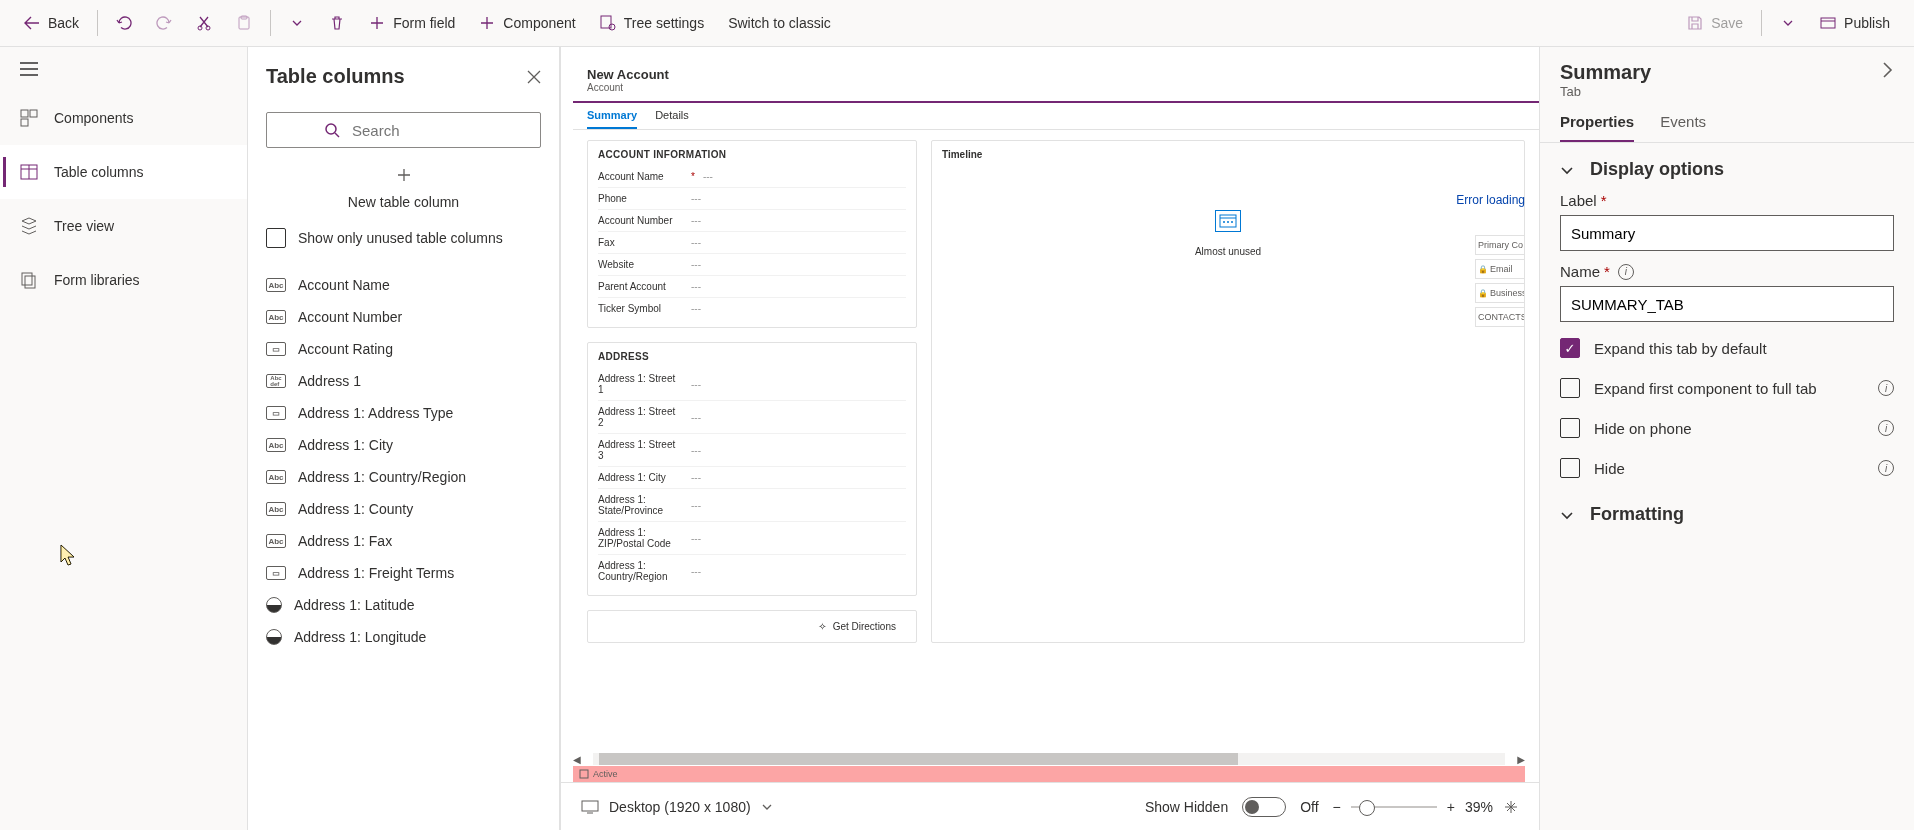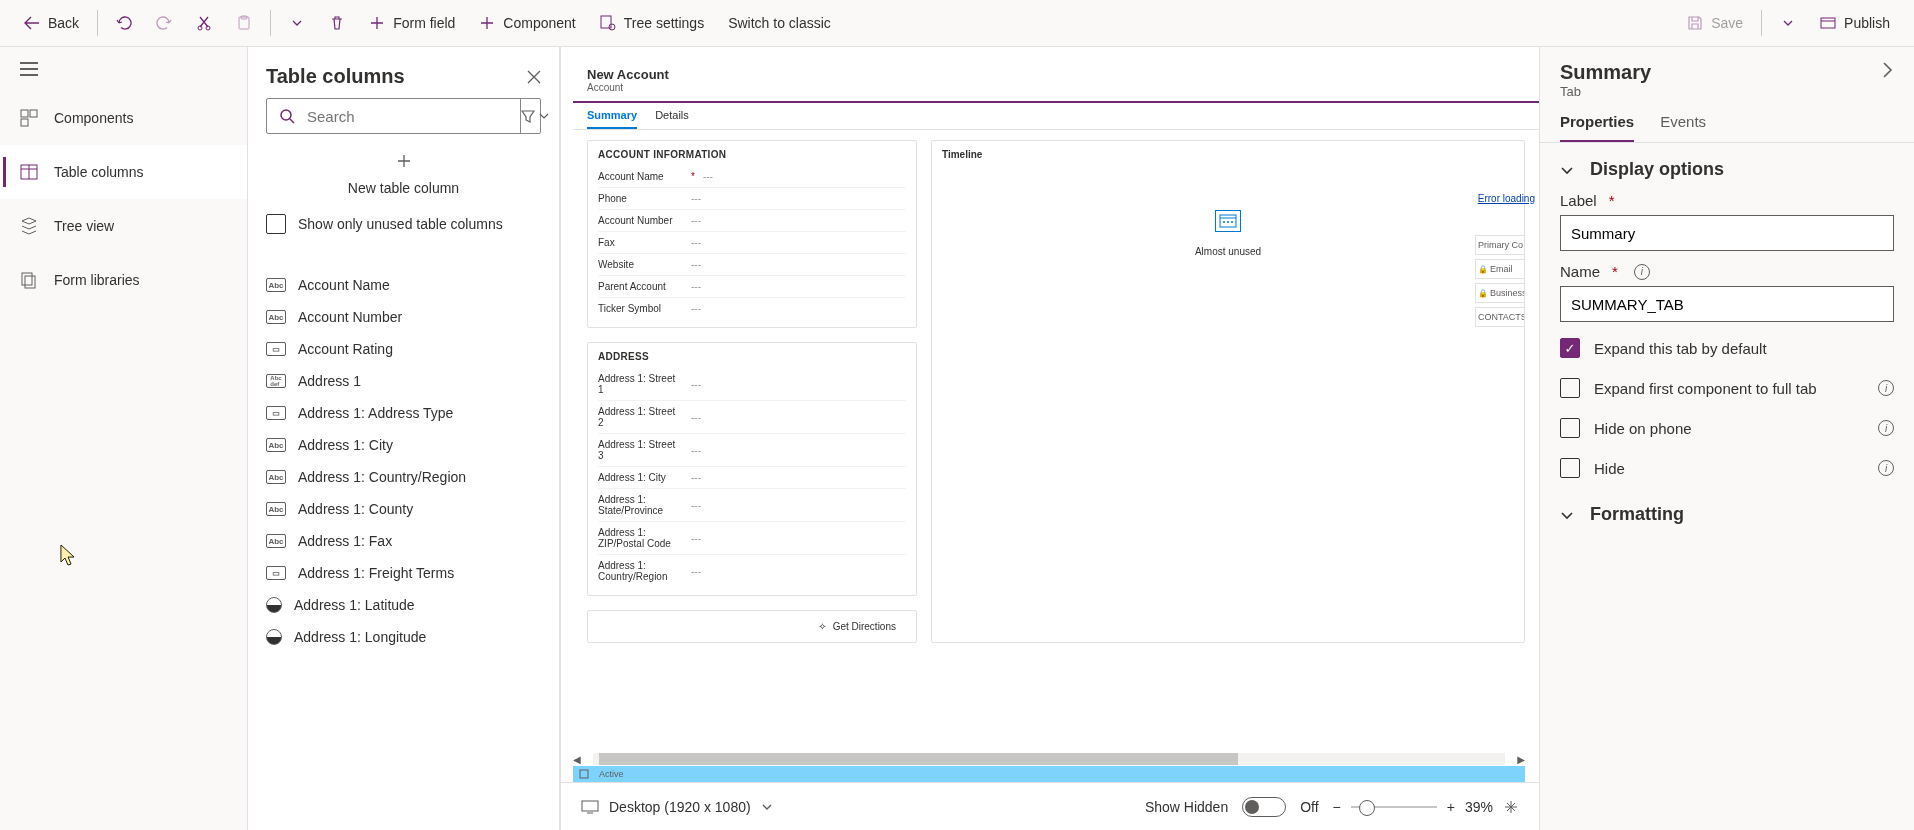--- a/index.html
+++ b/index.html
@@ -27,21 +27,21 @@
   .rail-item { height:54px; display:flex; align-items:center; gap:16px; padding-left:20px; cursor:pointer;}
   .rail-item.selected { background:#fff; position:relative;}
   .rail-item.selected::before { content:""; position:absolute; left:3px; top:12px; bottom:12px; width:3px; background:var(--accent);}
   .rail-item .ic { width:18px; height:18px; color:var(--text-sub);}
   .rail-item.selected .ic { color:var(--accent);}
 
   
   .tc-panel { position:absolute; top:47px; left:248px; width:312px; bottom:0; background:#fff; border-right:1px solid var(--border);}
   .tc-head { display:flex; align-items:center; justify-content:space-between; padding:18px 18px 10px;}
   .tc-head h2 { margin:0; font-weight:600; font-size:20px;}
-  .tc-search { display:flex; margin:0 18px 12px; border:1px solid #8a8886; border-radius:2px; height:36px;}
+  .tc-search { display:flex; margin:14px 18px 12px; border:1px solid #8a8886; border-radius:2px; height:36px;padding-left:45px;}
   .tc-search .sbox { display:flex; align-items:center; gap:10px; padding:0 12px; flex:1;}
   .tc-search input { border:none; outline:none; flex:1; font-size:15px; background:transparent;}
   .tc-search .filter { width:56px; border-left:1px solid #8a8886; display:flex; align-items:center; justify-content:center; gap:4px; color:var(--text-sub);}
   .tc-new { display:flex; align-items:center; gap:12px; padding:8px 18px; color:var(--text); cursor:pointer;flex-direction:column;}
   .tc-new .ic { color:var(--text-sub);}
   .tc-check { display:flex; align-items:center; gap:12px; padding:10px 18px 14px;}
   .tc-check .box { width:20px; height:20px; border:1px solid #323130; border-radius:2px;}
   .tc-list { position:absolute; top:222px; left:0; right:0; bottom:0; overflow-y:scroll; padding-right:0;}
   .tc-row { display:flex; align-items:center; gap:12px; padding:8px 18px; cursor:pointer;}
   .tc-type { width:20px; height:14px; border:1px solid #605e5c; border-radius:2px; font-size:8px; display:flex; align-items:center; justify-content:center; color:#605e5c; font-weight:600;}
@@ -67,26 +67,26 @@
   .section h4 { margin:0 0 6px; font-size:10px; font-weight:600; letter-spacing:.3px;}
   .field { display:flex; align-items:center; border-bottom:1px solid #f1f1f1; padding:5px 0; gap:8px;}
   .field:last-child { border-bottom:none;}
   .field .lab { width:85px; color:#323130;}
   .field .req { color:#a80000;}
   .field .val { color:#999;}
   .timeline { border:1px solid #e1e1e1; border-radius:2px; padding:8px 10px; font-size:10px; flex:1; min-height:270px; display:flex; flex-direction:column; align-items:center; justify-content:flex-start;}
   .timeline h4 { margin:0; font-size:10px; font-weight:600; align-self:flex-start;}
   .timeline .icon-big { width:26px; height:22px; border:1px solid #0078d4; margin-top:50px; display:flex; align-items:center; justify-content:center; color:#0078d4; position:relative;}
   .timeline .almost { margin-top:14px;}
-  .errlink { position:absolute; top:136px; right:4px; font-size:10px; color:#0645ad; text-decoration:underline;}
+  .errlink { position:absolute; top:136px; right:14px; font-size:12px; color:#0645ad; }
   .rightstrip { position:absolute; top:170px; right:14px; width:50px; font-size:9px; color:#605e5c;margin-top:8px;}
   .rightstrip .itm { border:1px solid #e1e1e1; padding:4px 2px; margin-bottom:4px; white-space:nowrap; overflow:hidden;}
   .locklock::before {content:"🔒"; font-size:8px; margin-right:2px;}
   .get-dir { display:flex; align-items:center; justify-content:flex-end; gap:6px; font-size:10px; padding:6px 10px;}
-  .statstrip { position:absolute; bottom:48px; left:12px; right:14px; height:16px; background:#7dd3fc; font-size:9px; color:#605e5c; display:flex; align-items:center; gap:10px; padding:0 6px;}
+  .statstrip { position:absolute; bottom:48px; left:12px; right:14px; height:16px; background:#fca5a5; font-size:9px; color:#605e5c; display:flex; align-items:center; gap:4px; padding:0 6px;}
   
   
   .cv-footer { position:absolute; left:0; right:0; bottom:0; height:48px; border-top:1px solid var(--border); background:#fff; display:flex; align-items:center; padding:0 20px; gap:14px;}
   .cv-footer .device { display:flex; align-items:center; gap:10px; font-size:14px;}
   .cv-footer .spacer{flex:1;}
   .toggle { width:44px; height:20px; border-radius:10px; background:#fff; border:1px solid #605e5c; position:relative;}
   .toggle::after { content:""; position:absolute; left:2px; top:2px; width:14px; height:14px; border-radius:50%; background:#605e5c;}
   .zoom { display:flex; align-items:center; gap:10px;}
   .zoom-track { width:86px; height:2px; background:#c8c6c4; position:relative;}
   .zoom-track::after { content:""; position:absolute; left:8px; top:-6px; width:14px; height:14px; border-radius:50%; background:#fff; border:1px solid #605e5c;}
@@ -98,21 +98,21 @@
   
   .props { position:absolute; top:47px; right:0; width:375px; bottom:0; background:var(--panel); border-left:1px solid var(--border); padding:0 0 0 0;}
   .props-hdr { padding:14px 20px 4px; display:flex; align-items:flex-start; justify-content:space-between;}
   .props-hdr h3 { margin:0; font-weight:600; font-size:20px;}
   .props-hdr .sub { font-size:13px; color:#605e5c;}
   .props-tabs { display:flex; gap:26px; padding:10px 20px 0; border-bottom:1px solid var(--border);}
   .props-tabs .pt { padding-bottom:10px; font-size:15px; color:var(--text-sub); cursor:pointer;}
   .props-tabs .pt.active { color:var(--text); font-weight:600; border-bottom:2px solid var(--accent);}
   .accordion { display:flex; align-items:center; gap:16px; padding:16px 20px 6px; font-size:18px; font-weight:600;}
   .fldgrp { padding:6px 20px;}
-  .lbl { font-size:15px; display:flex; align-items:center; gap:12px; margin-bottom:6px;}
+  .lbl { font-size:15px; display:flex; align-items:center; gap:4px; margin-bottom:6px;}
   .lbl .req { color:#a80000;}
   .lbl .info { width:16px;height:16px;border:1px solid #605e5c;border-radius:50%;display:inline-flex;align-items:center;justify-content:center;font-size:10px;color:#605e5c;font-style:italic;margin-left:4px;}
   .txt { width:100%; height:36px; border:1px solid #605e5c; padding:0 10px; font-size:15px; background:#fff;}
   .chk { display:flex; align-items:center; gap:14px; padding:10px 20px;}
   .chk .box { width:20px; height:20px; border:1px solid #323130; border-radius:2px; flex-shrink:0;}
   .chk .box.checked { background:var(--accent); border-color:var(--accent); display:flex; align-items:center; justify-content:center; color:#fff; font-size:13px;}
   .chk .label { font-size:15px; flex:1;}
   .chk .info { width:16px;height:16px;border:1px solid #605e5c;border-radius:50%;display:inline-flex;align-items:center;justify-content:center;font-size:10px;color:#605e5c;font-style:italic;}
 
   

